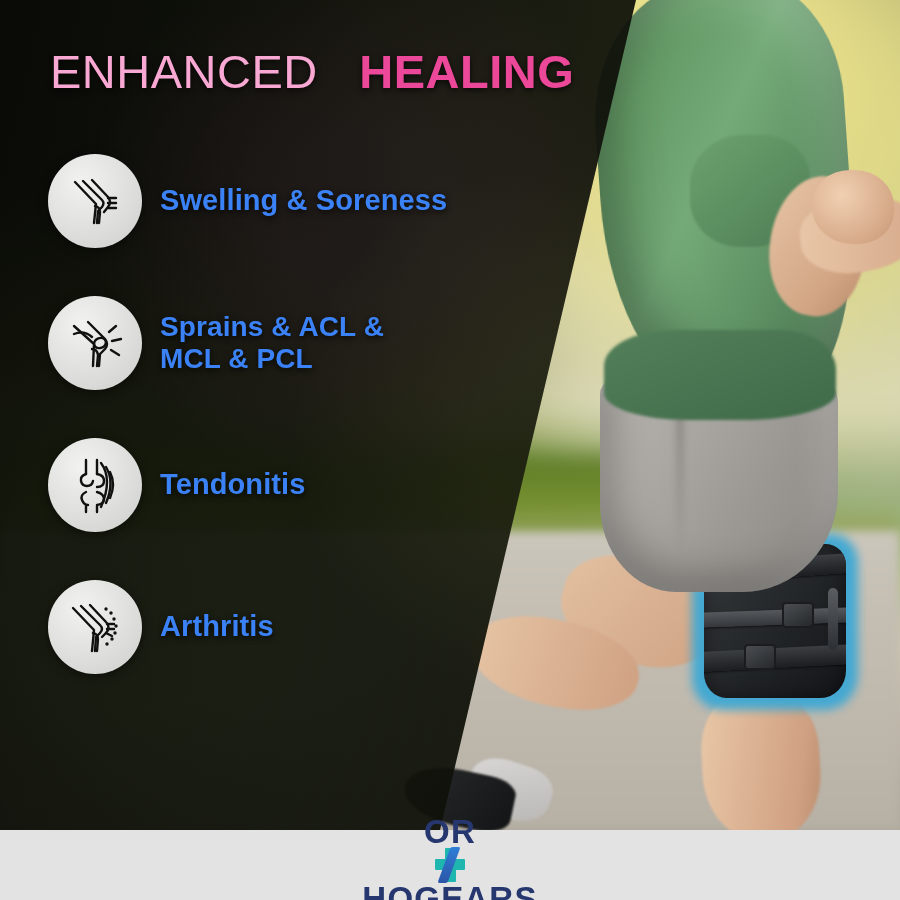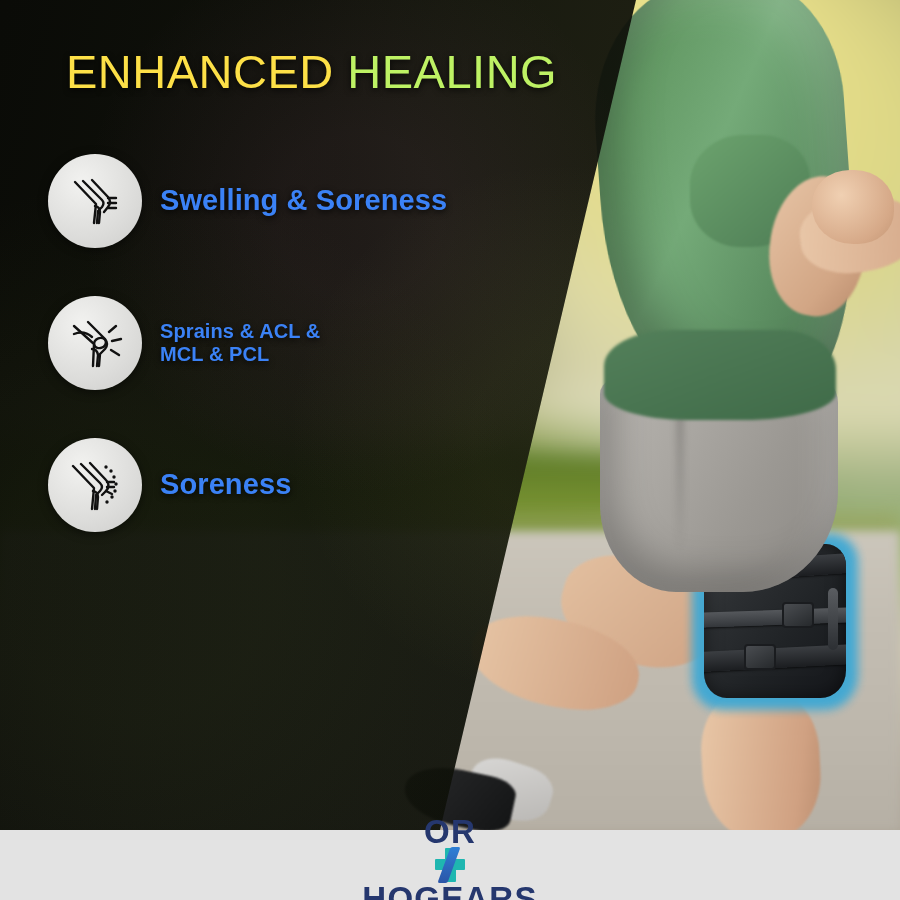--- a/index.html
+++ b/index.html
@@ -200,41 +200,41 @@
   }
 
   
   .content { position:absolute; left:0; top:0; width:636px; height:830px; }
 
   .headline {
     position:absolute; left:50px; top:44px;
     font-size:47px; letter-spacing:.5px; white-space:nowrap;
     text-shadow:0 2px 6px rgba(0,0,0,.75);
   }
-  .hl-a { color:#fde047; font-weight:400;margin-left:16px; }
-  .hl-b { color:#bef264; font-weight:400; }
+  .hl-a { color:#f9a8d4; font-weight:400; }
+  .hl-b { color:#ec4899; font-weight:700;margin-left:28px; }
 
   .list { position:absolute; left:48px; top:130px; width:560px; }
   .row { display:flex; align-items:center; height:142px; }
 
   .badge {
     flex:0 0 auto; width:94px; height:94px; border-radius:50%;
     background:radial-gradient(circle at 36% 30%, #f2f2f0 0%, #dcdcda 62%, #cdcdcb 100%);
     display:flex; align-items:center; justify-content:center;
     box-shadow:0 2px 10px rgba(0,0,0,.5);
   }
   .badge svg { display:block; }
 
   .row-label {
     margin-left:18px; color:#3b82f6; font-weight:700;
     font-size:29px; line-height:1.16; letter-spacing:.1px;
     text-shadow:0 2px 6px rgba(0,0,0,.8);
     white-space:pre-line;
   }
-  .row-label.narrow { font-size:20px; }
+  .row-label.narrow { font-size:28px; }
 
   
   .footer {
     position:absolute; left:0; bottom:0; width:900px; height:70px;
     background:#e3e3e3; display:flex; align-items:center; justify-content:center;
   }
   .logo { display:flex; align-items:center;flex-direction:column; }
   .logo-txt {
     font-size:33px; font-weight:700; letter-spacing:1.2px; color:#25376e;
     line-height:1;
@@ -329,41 +329,57 @@
             <path d="M24 10 L41 27 q4 5 0 10 l-5 5 L35 54"></path>
             <ellipse cx="36" cy="31" rx="6" ry="5" transform="rotate(-20 36 31)"></ellipse>
             <path d="M28 37 q5 0 6 6 l-1 11"></path>
             <path d="M45 20 l7 -6 M48 29 l9 -2 M47 38 l8 5"></path>
           </svg>
         </div>
         <div class="row-label narrow">Sprains &amp; ACL &amp;
 MCL &amp; PCL</div>
       </div>
 
+      <div class="row">
+        <div class="badge">
+          <svg width="62" height="62" viewBox="0 0 62 62" fill="none" stroke="#111" stroke-width="2.4" stroke-linecap="round" stroke-linejoin="round">
+            <path d="M22 6 V20 M33 6 V20"></path>
+            <path d="M22 20 q-6 2 -5 7 t6 5 q5 0 6 -5"></path>
+            <path d="M33 20 q7 1 7 7 t-7 6"></path>
+            <path d="M22 38 q-6 3 -4 8 t6 5"></path>
+            <path d="M33 38 q7 2 7 7 t-7 6"></path>
+            <path d="M22 52 V58 M33 52 V58"></path>
+            <path d="M37 9 q12 16 0 44"></path>
+            <path d="M42 13 q9 15 0 36"></path>
+            <path d="M46 18 q6 12 0 26"></path>
+          </svg>
+        </div>
+        <div class="row-label">Tendonitis</div>
+      </div>
 
       <div class="row">
         <div class="badge">
           <svg width="62" height="62" viewBox="0 0 62 62" fill="none" stroke="#111" stroke-width="2.4" stroke-linecap="round" stroke-linejoin="round">
             <path d="M9 12 L30 34 L28 55"></path>
             <path d="M17 10 L36 29 q4 4 0 8 l-4 4 L31 55"></path>
             <path d="M26 9 L42 26 q5 5 0 11 l-4 4"></path>
             <path d="M29 37 q5 1 5 6 l-1 12"></path>
             <g stroke="none" fill="#111">
               <circle cx="42" cy="13" r="1.7"></circle>
                 <circle cx="47" cy="17" r="1.7"></circle>
               <circle cx="50" cy="23" r="1.7"></circle>
                 <circle cx="52" cy="30" r="1.7"></circle>
               <circle cx="51" cy="37" r="1.7"></circle>
                 <circle cx="48" cy="43" r="1.7"></circle>
               <circle cx="43" cy="48" r="1.7"></circle>
             </g>
             <path d="M43 28 h7 M43 33 h7 M42 37 l6 3"></path>
           </svg>
         </div>
-        <div class="row-label">Soreness</div>
+        <div class="row-label">Arthritis</div>
       </div>
 
     </div>
   </div>
 
   <div class="footer">
     <div class="logo">
       <span class="logo-txt">OR</span>
       <span class="logo-mark">
         <span class="cross-v"></span>

